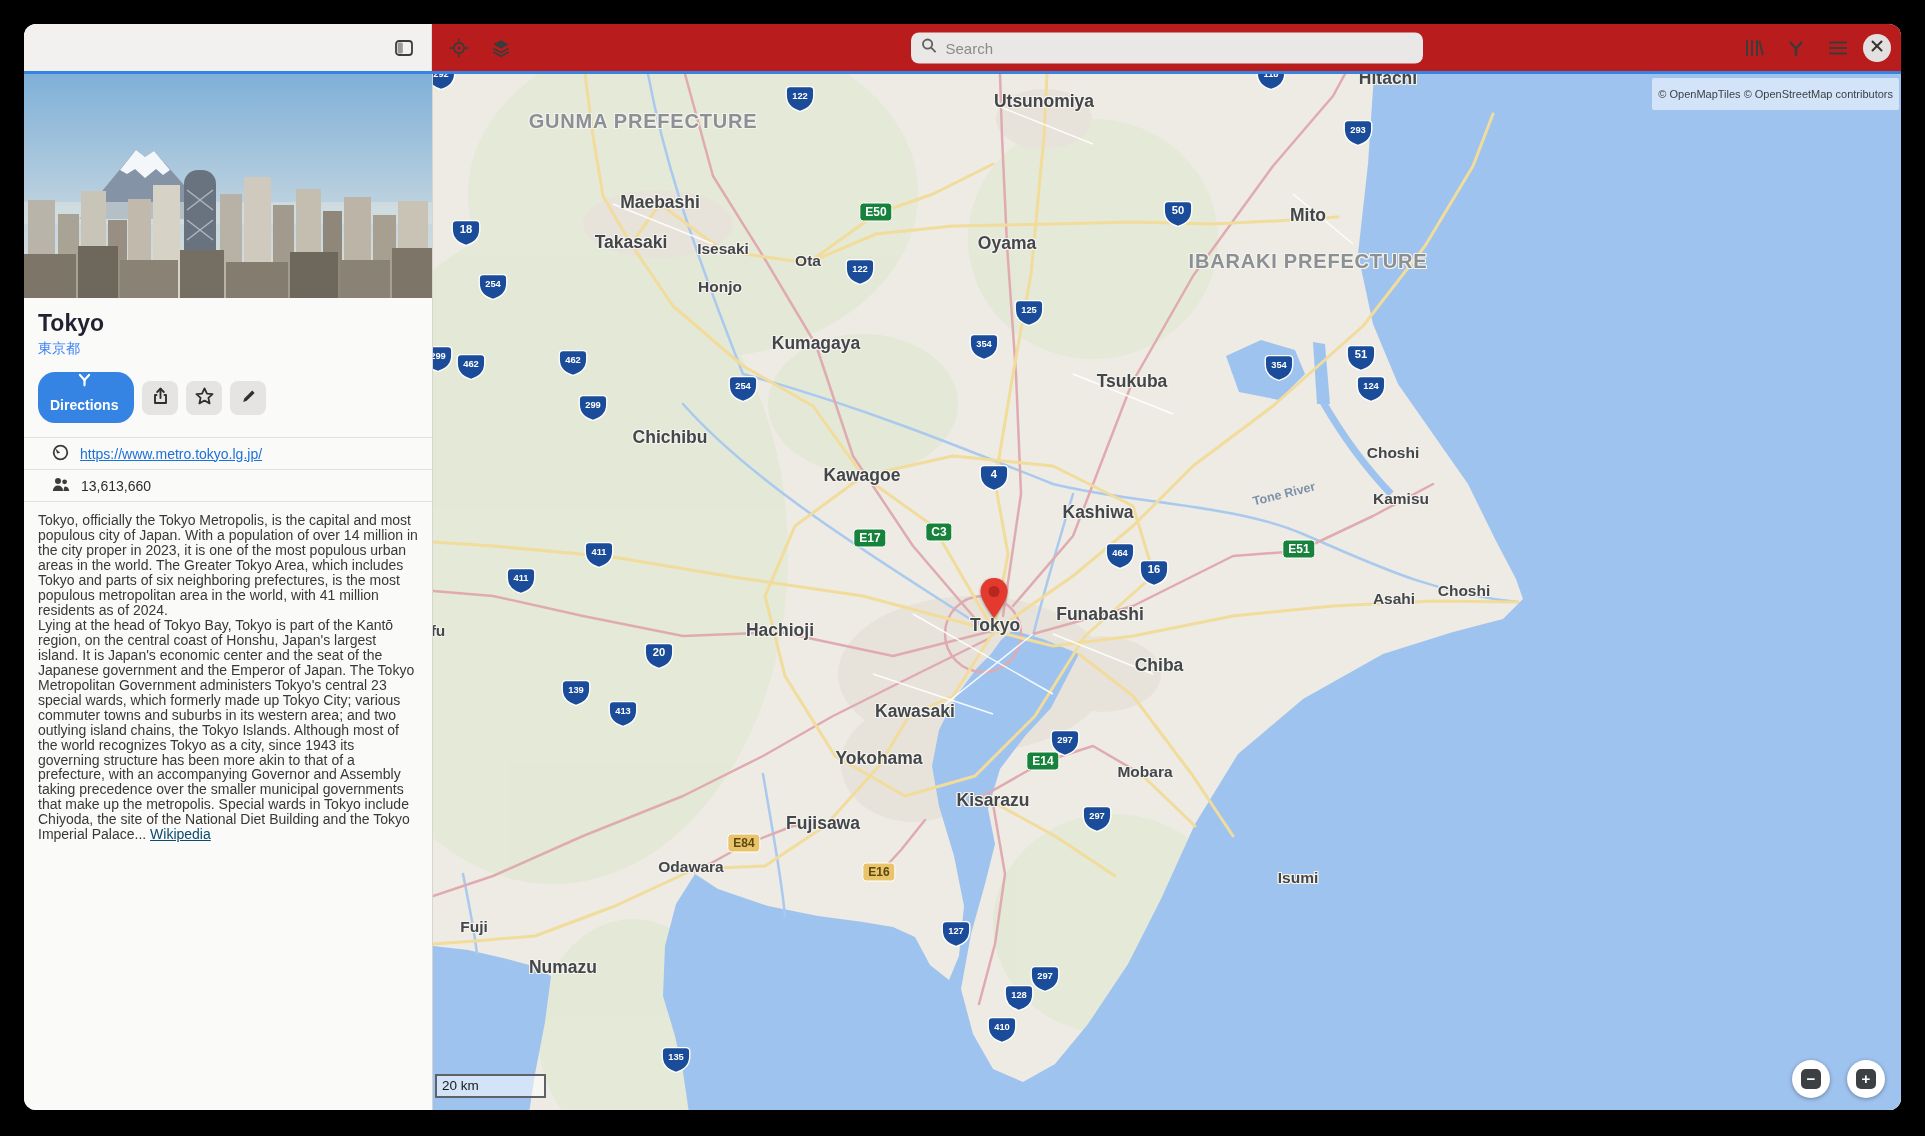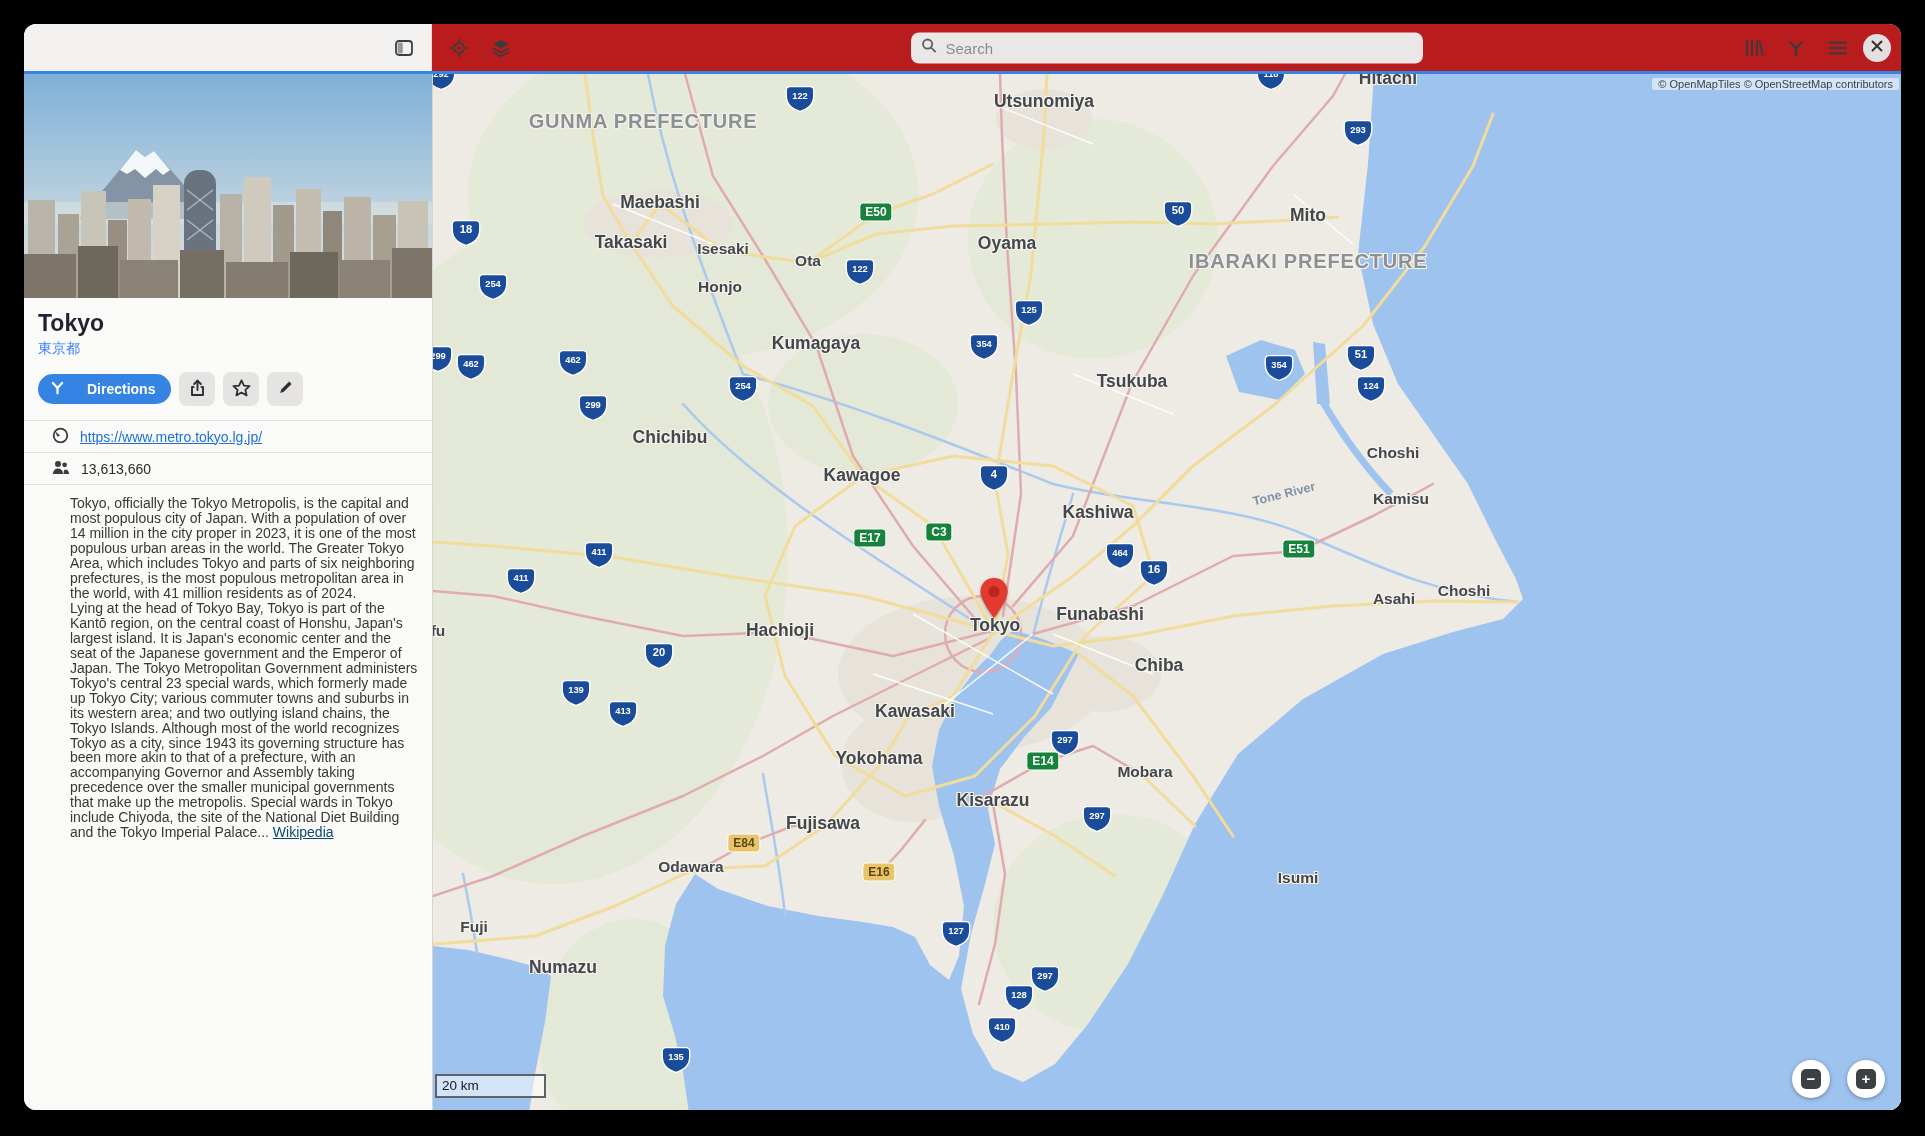--- a/index.html
+++ b/index.html
@@ -47,34 +47,34 @@
     width:408px;flex:none;background:#fafaf9;border-right:1px solid #d8d4cf;
     display:flex;flex-direction:column;overflow:hidden;
   }
   .photo{height:224px;flex:none;overflow:hidden;}
   .photo svg{display:block;}
   .place-head{padding:12px 14px 14px 14px;border-bottom:1px solid #e4e1de;}
   .place-title{font-size:23px;font-weight:bold;color:#241f31;margin:0;}
   .place-sub{font-size:14px;color:#3b82f6;margin-top:3px;font-family:Liberation Mono, monospace;}
   .actions{display:flex;gap:8px;margin-top:14px;align-items:center;}
   .btn-directions{
-    height:30px;border:none;border-radius:17px;background:#3584e4;color:#fff;
-    font-size:14px;font-weight:bold;display:flex;align-items:center;gap:22px;
-    padding:0 16px 0 12px;cursor:pointer;font-family:inherit;
+    height:51px;border:none;border-radius:17px;background:#3584e4;color:#fff;
+    font-size:14px;font-weight:bold;display:flex;align-items:center;gap:7px;
+    padding:0 16px 0 12px;cursor:pointer;font-family:inherit;flex-direction:column;
   }
   .btn-sq{
     width:36px;height:34px;border:none;border-radius:8px;background:#e6e4e2;cursor:pointer;
     display:flex;align-items:center;justify-content:center;padding:0;
   }
   .info-row{
     display:flex;align-items:center;gap:11px;padding:0 28px;height:31px;
     border-bottom:1px solid #e4e1de;font-size:14px;color:#2e2c29;flex:none;
   }
   .info-row a{color:#1c71d8;text-decoration:underline;}
-  .description{padding:11px 14px;font-size:14px;line-height:1.07;color:#3a3835;margin-left:32px;}
+  .description{padding:11px 14px;font-size:14px;line-height:1.07;color:#3a3835;}
   .description p{margin:0;}
   .description a{color:#0c4a6e;text-decoration:underline;}
   
   .map-pane{flex:1;position:relative;overflow:hidden;background:#edebe3;cursor:grab;}
   .map-base{position:absolute;left:0;top:0;}
   #map-overlay{position:absolute;left:0;top:0;width:100%;height:100%;}
   .map-label{
     position:absolute;transform:translate(-50%,-50%);white-space:nowrap;font-weight:bold;color:#43474b;
     text-shadow:1px 0 0 #f4f2ec,-1px 0 0 #f4f2ec,0 1px 0 #f4f2ec,0 -1px 0 #f4f2ec,
                 1px 1px 0 #f4f2ec,-1px -1px 0 #f4f2ec,1px -1px 0 #f4f2ec,-1px 1px 0 #f4f2ec;
@@ -88,21 +88,21 @@
   .shield{position:absolute;transform:translate(-50%,-50%);pointer-events:none;}
   .shield.expwy,.shield.toll{
     font-size:12px;font-weight:bold;border-radius:4px;padding:1px 5px;border:1.5px solid #fff;
     line-height:15px;
   }
   .shield.expwy{background:#17823b;color:#fff;}
   .shield.toll{background:#e9c46a;color:#5c4812;}
   .map-pin{position:absolute;transform:translate(-50%,-100%);filter:drop-shadow(0 1px 1.5px rgba(0,0,0,.35));cursor:pointer;}
   .attribution{
     position:absolute;top:4px;right:2px;background:rgba(255,255,255,.55);color:#3a3f44;
-    font-size:11px;padding:0 6px;border-radius:2px;
+    font-size:11px;padding:10px 6px;border-radius:2px;
   }
   .scalebar{
     position:absolute;left:2px;bottom:12px;width:96px;border:2px solid #5f6368;
     background:rgba(255,255,255,.55);color:#16181a;font-size:13.5px;padding:2px 6px 3px 5px;
   }
   .zoomctl{position:absolute;right:16px;bottom:12px;display:flex;gap:17px;}
   .zoom-btn{
     width:38px;height:38px;border-radius:50%;background:#fff;border:none;cursor:pointer;
     box-shadow:0 1px 4px rgba(0,0,0,.35);display:flex;align-items:center;justify-content:center;padding:0;
   }

